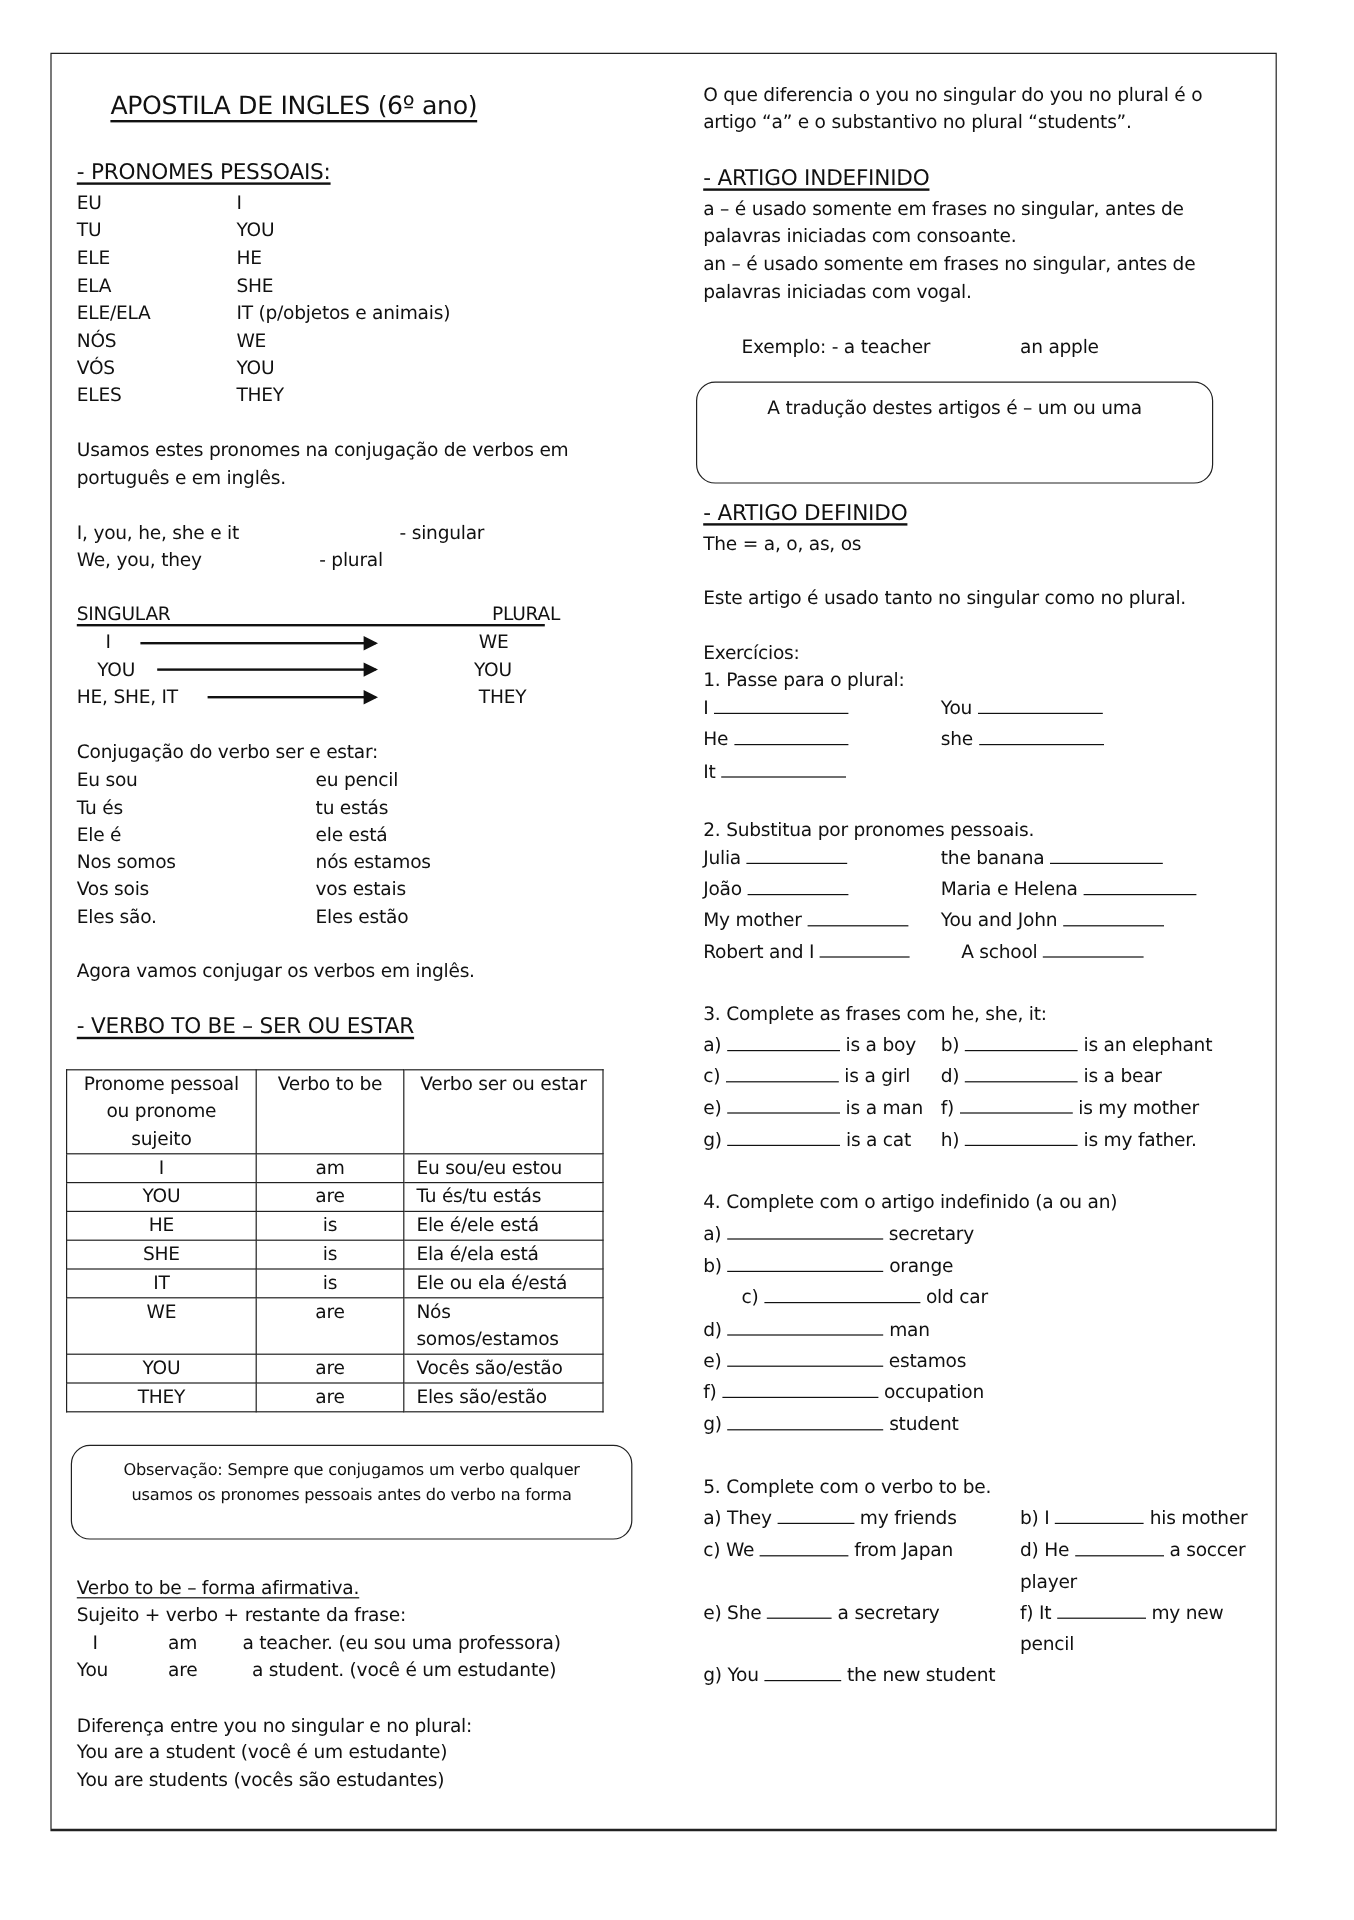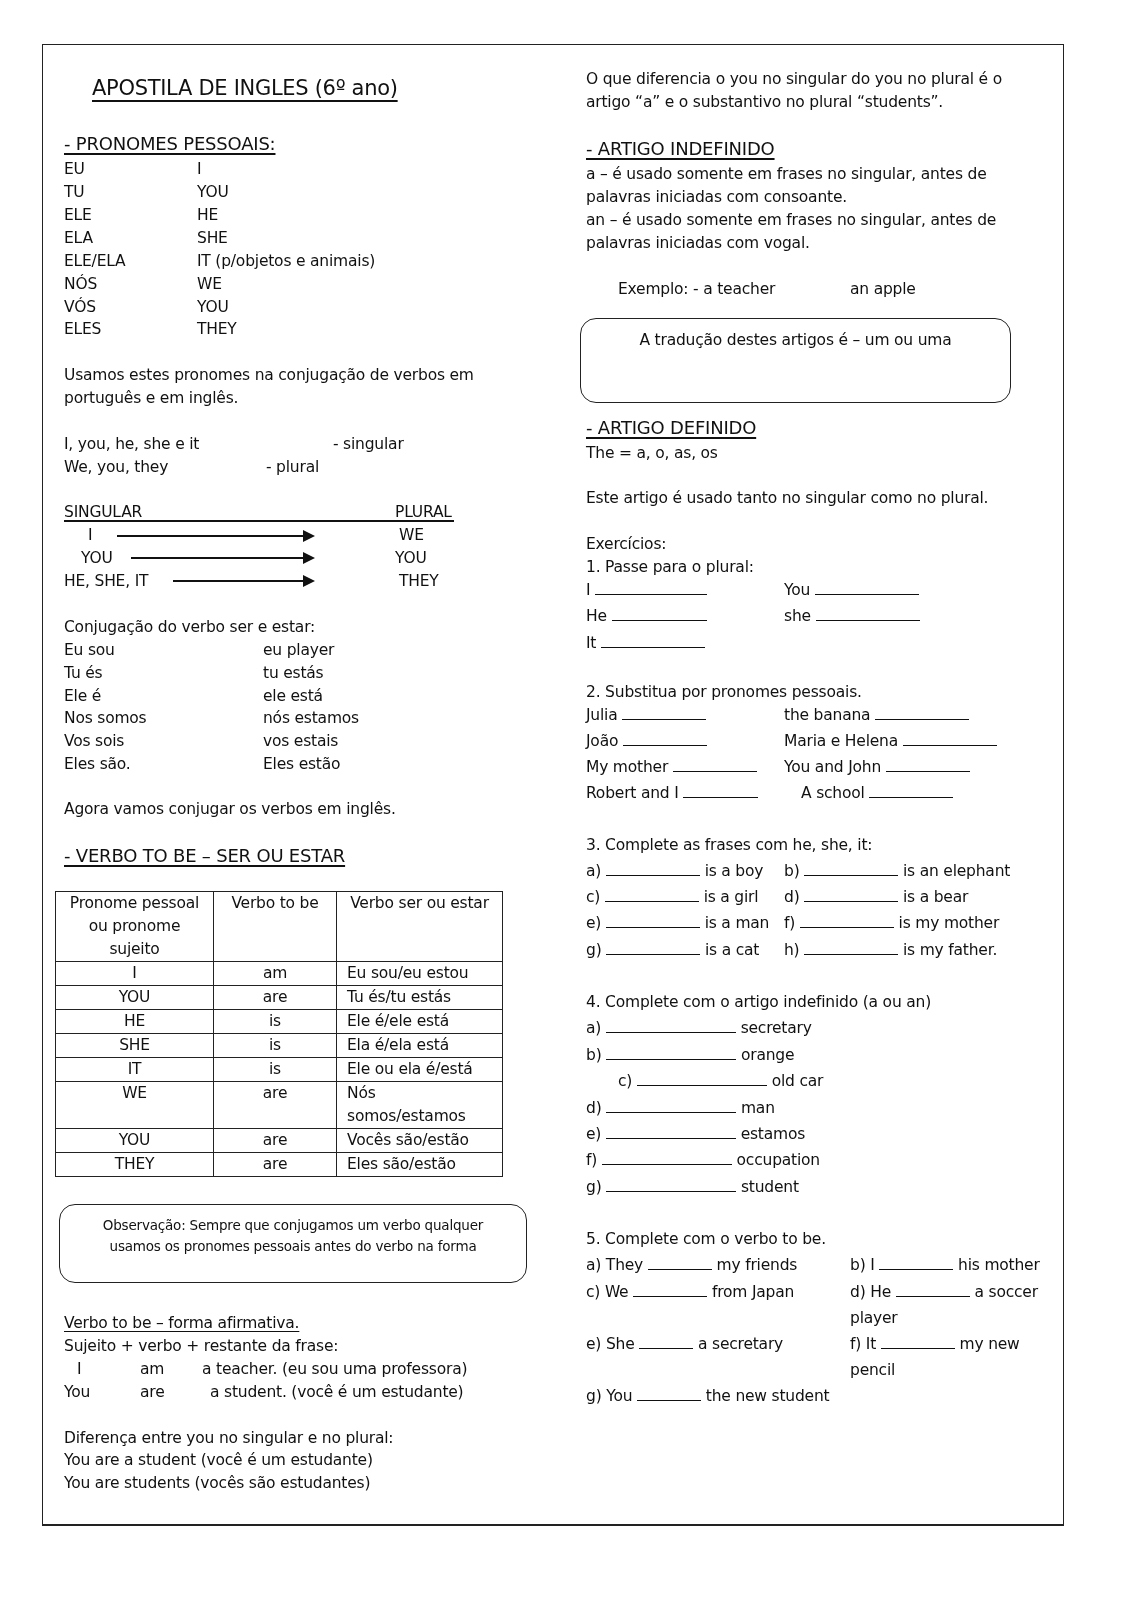--- a/index.html
+++ b/index.html
@@ -58,40 +58,40 @@
 <div class="t" style="left:64px; top:364px;">Usamos estes pronomes na conjugação de verbos em</div>
 <div class="t" style="left:64px; top:387px;">português e em inglês.</div>
 
 <div class="t" style="left:64px; top:433px;">I, you, he, she e it</div>
 <div class="t" style="left:333px; top:433px;">- singular</div>
 <div class="t" style="left:64px; top:456px;">We, you, they</div>
 <div class="t" style="left:266px; top:456px;">- plural</div>
 
 <div>
   <div class="t" style="left:64px; top:501px;">SINGULAR</div>
-  <div class="t" style="left:395px; top:501px;">PLURAL</div>
+  <div class="t" style="left:410px; top:501px;">PLURAL</div>
   <div class="uline" style="left:64px; top:520px; width:390px;"></div>
 
   <div class="t" style="left:88px; top:524px;">I</div>
   <div class="arrow" style="left:117px; top:535px; width:196px;"></div>
   <div class="t" style="left:399px; top:524px;">WE</div>
 
   <div class="t" style="left:81px; top:547px;">YOU</div>
   <div class="arrow" style="left:131px; top:557px; width:182px;"></div>
   <div class="t" style="left:395px; top:547px;">YOU</div>
 
   <div class="t" style="left:64px; top:570px;">HE, SHE, IT</div>
   <div class="arrow" style="left:173px; top:580px; width:140px;"></div>
   <div class="t" style="left:399px; top:570px;">THEY</div>
 </div>
 
 <div class="t" style="left:64px; top:616px;">Conjugação do verbo ser e estar:</div>
 <div>
   <div class="t" style="left:64px; top:639px;">Eu sou</div>
-  <div class="t" style="left:263px; top:639px;">eu player</div>
+  <div class="t" style="left:263px; top:639px;">eu pencil</div>
   <div class="t" style="left:64px; top:662px;">Tu és</div>
   <div class="t" style="left:263px; top:662px;">tu estás</div>
   <div class="t" style="left:64px; top:685px;">Ele é</div>
   <div class="t" style="left:263px; top:685px;">ele está</div>
   <div class="t" style="left:64px; top:707px;">Nos somos</div>
   <div class="t" style="left:263px; top:707px;">nós estamos</div>
   <div class="t" style="left:64px; top:730px;">Vos sois</div>
   <div class="t" style="left:263px; top:730px;">vos estais</div>
   <div class="t" style="left:64px; top:753px;">Eles são.</div>
   <div class="t" style="left:263px; top:753px;">Eles estão</div>

